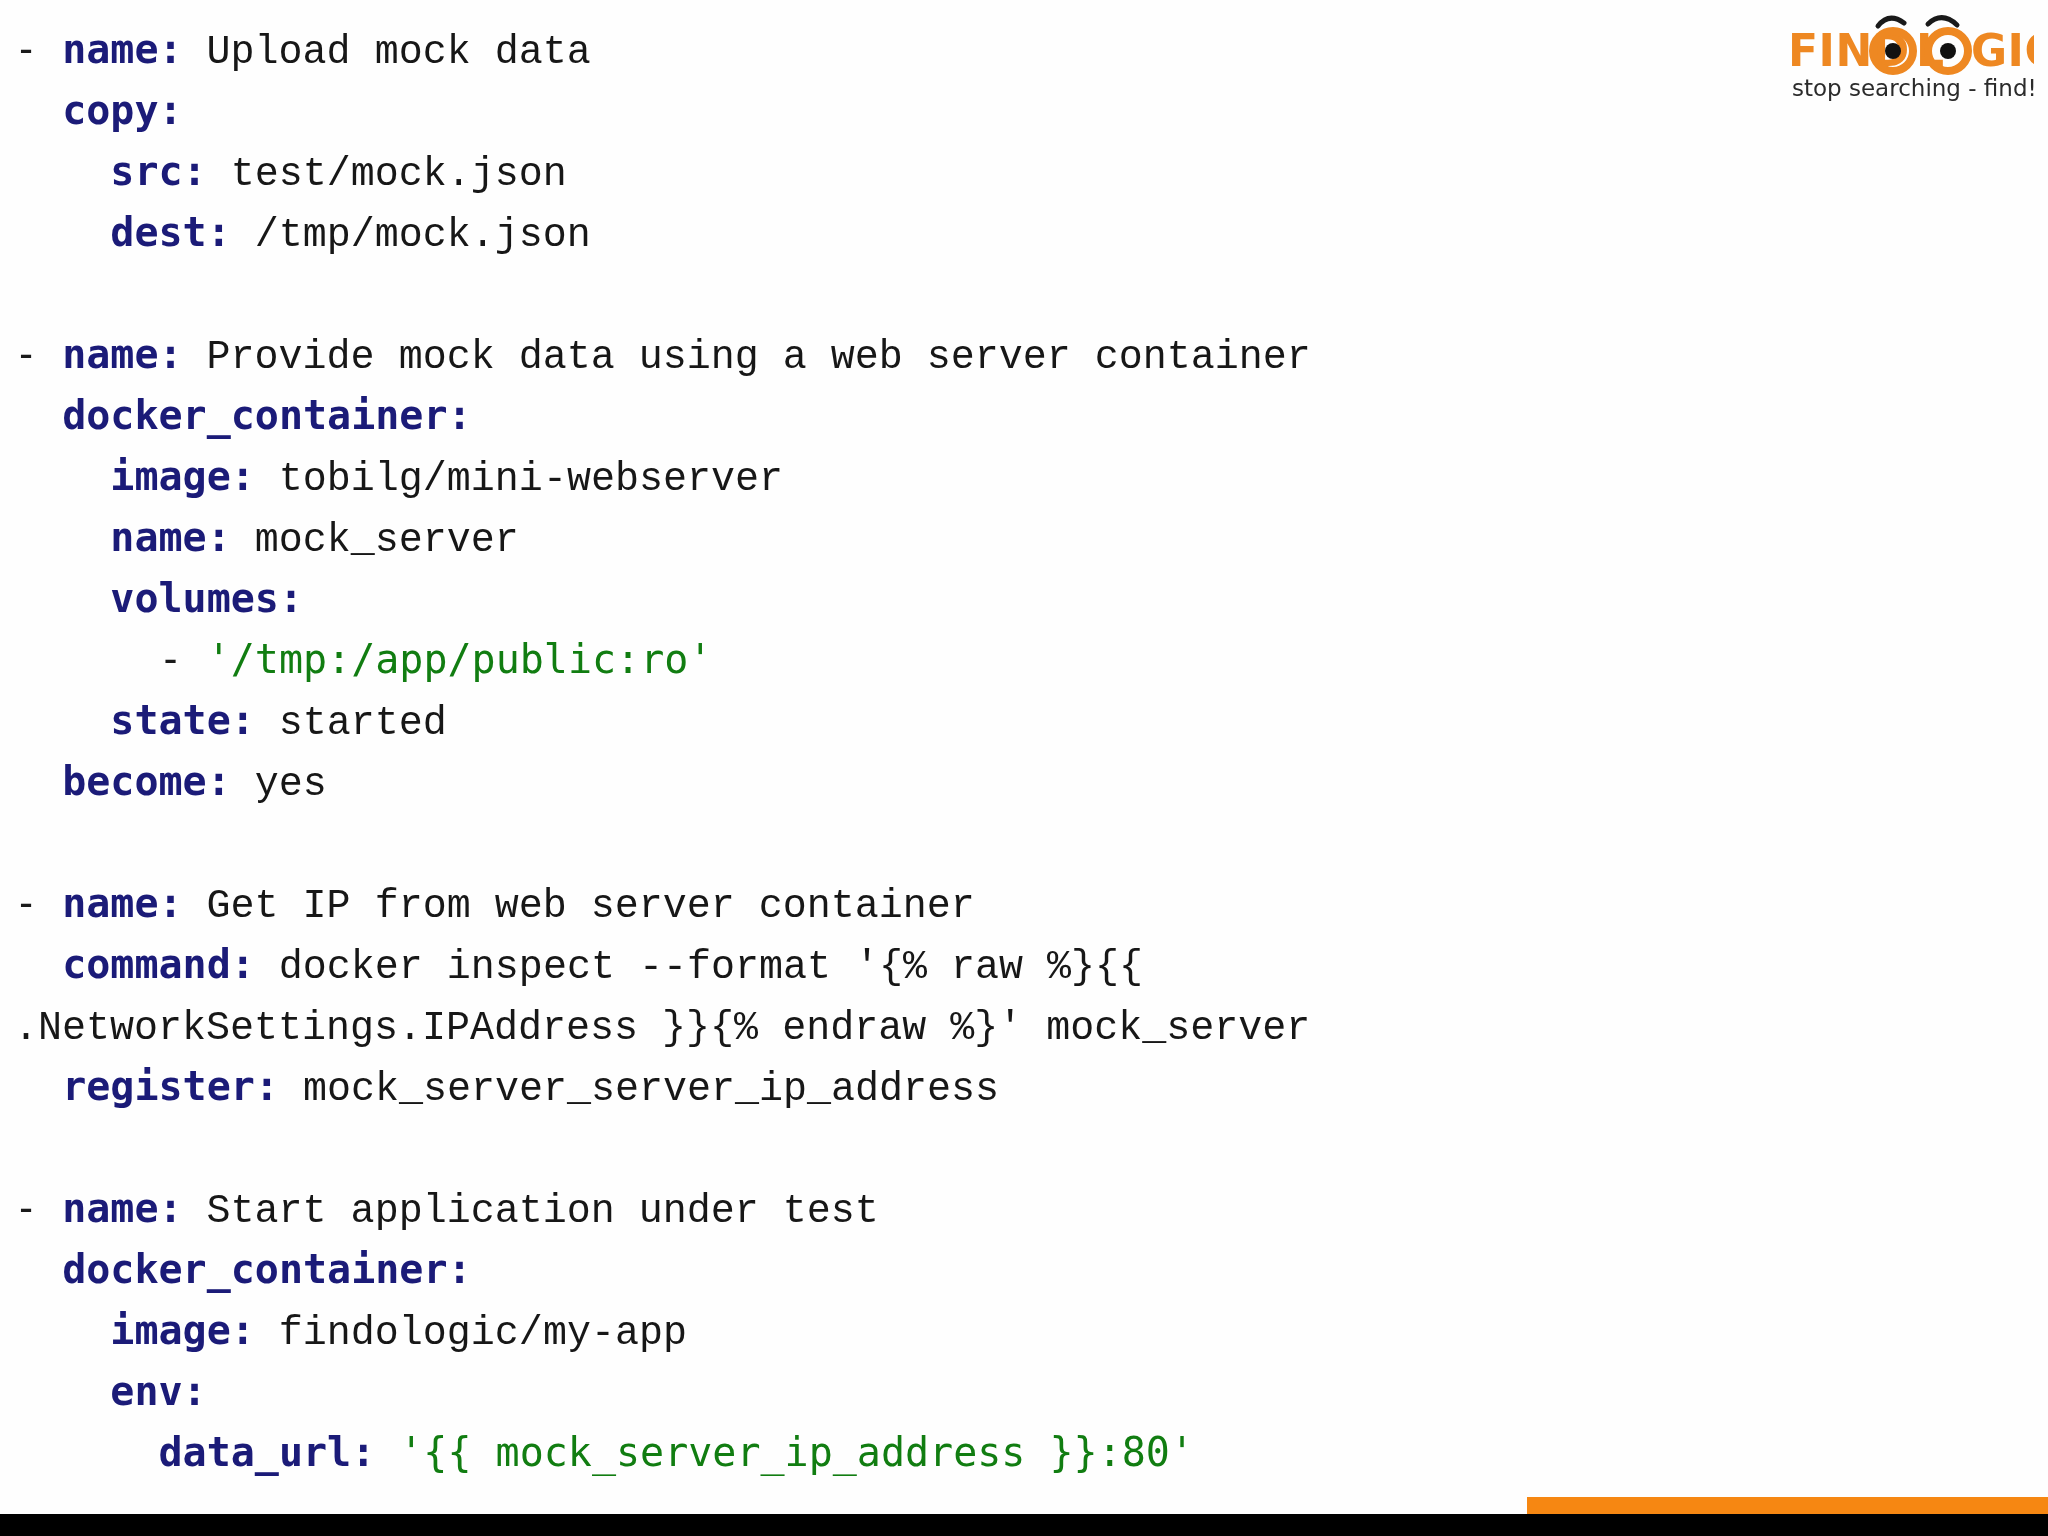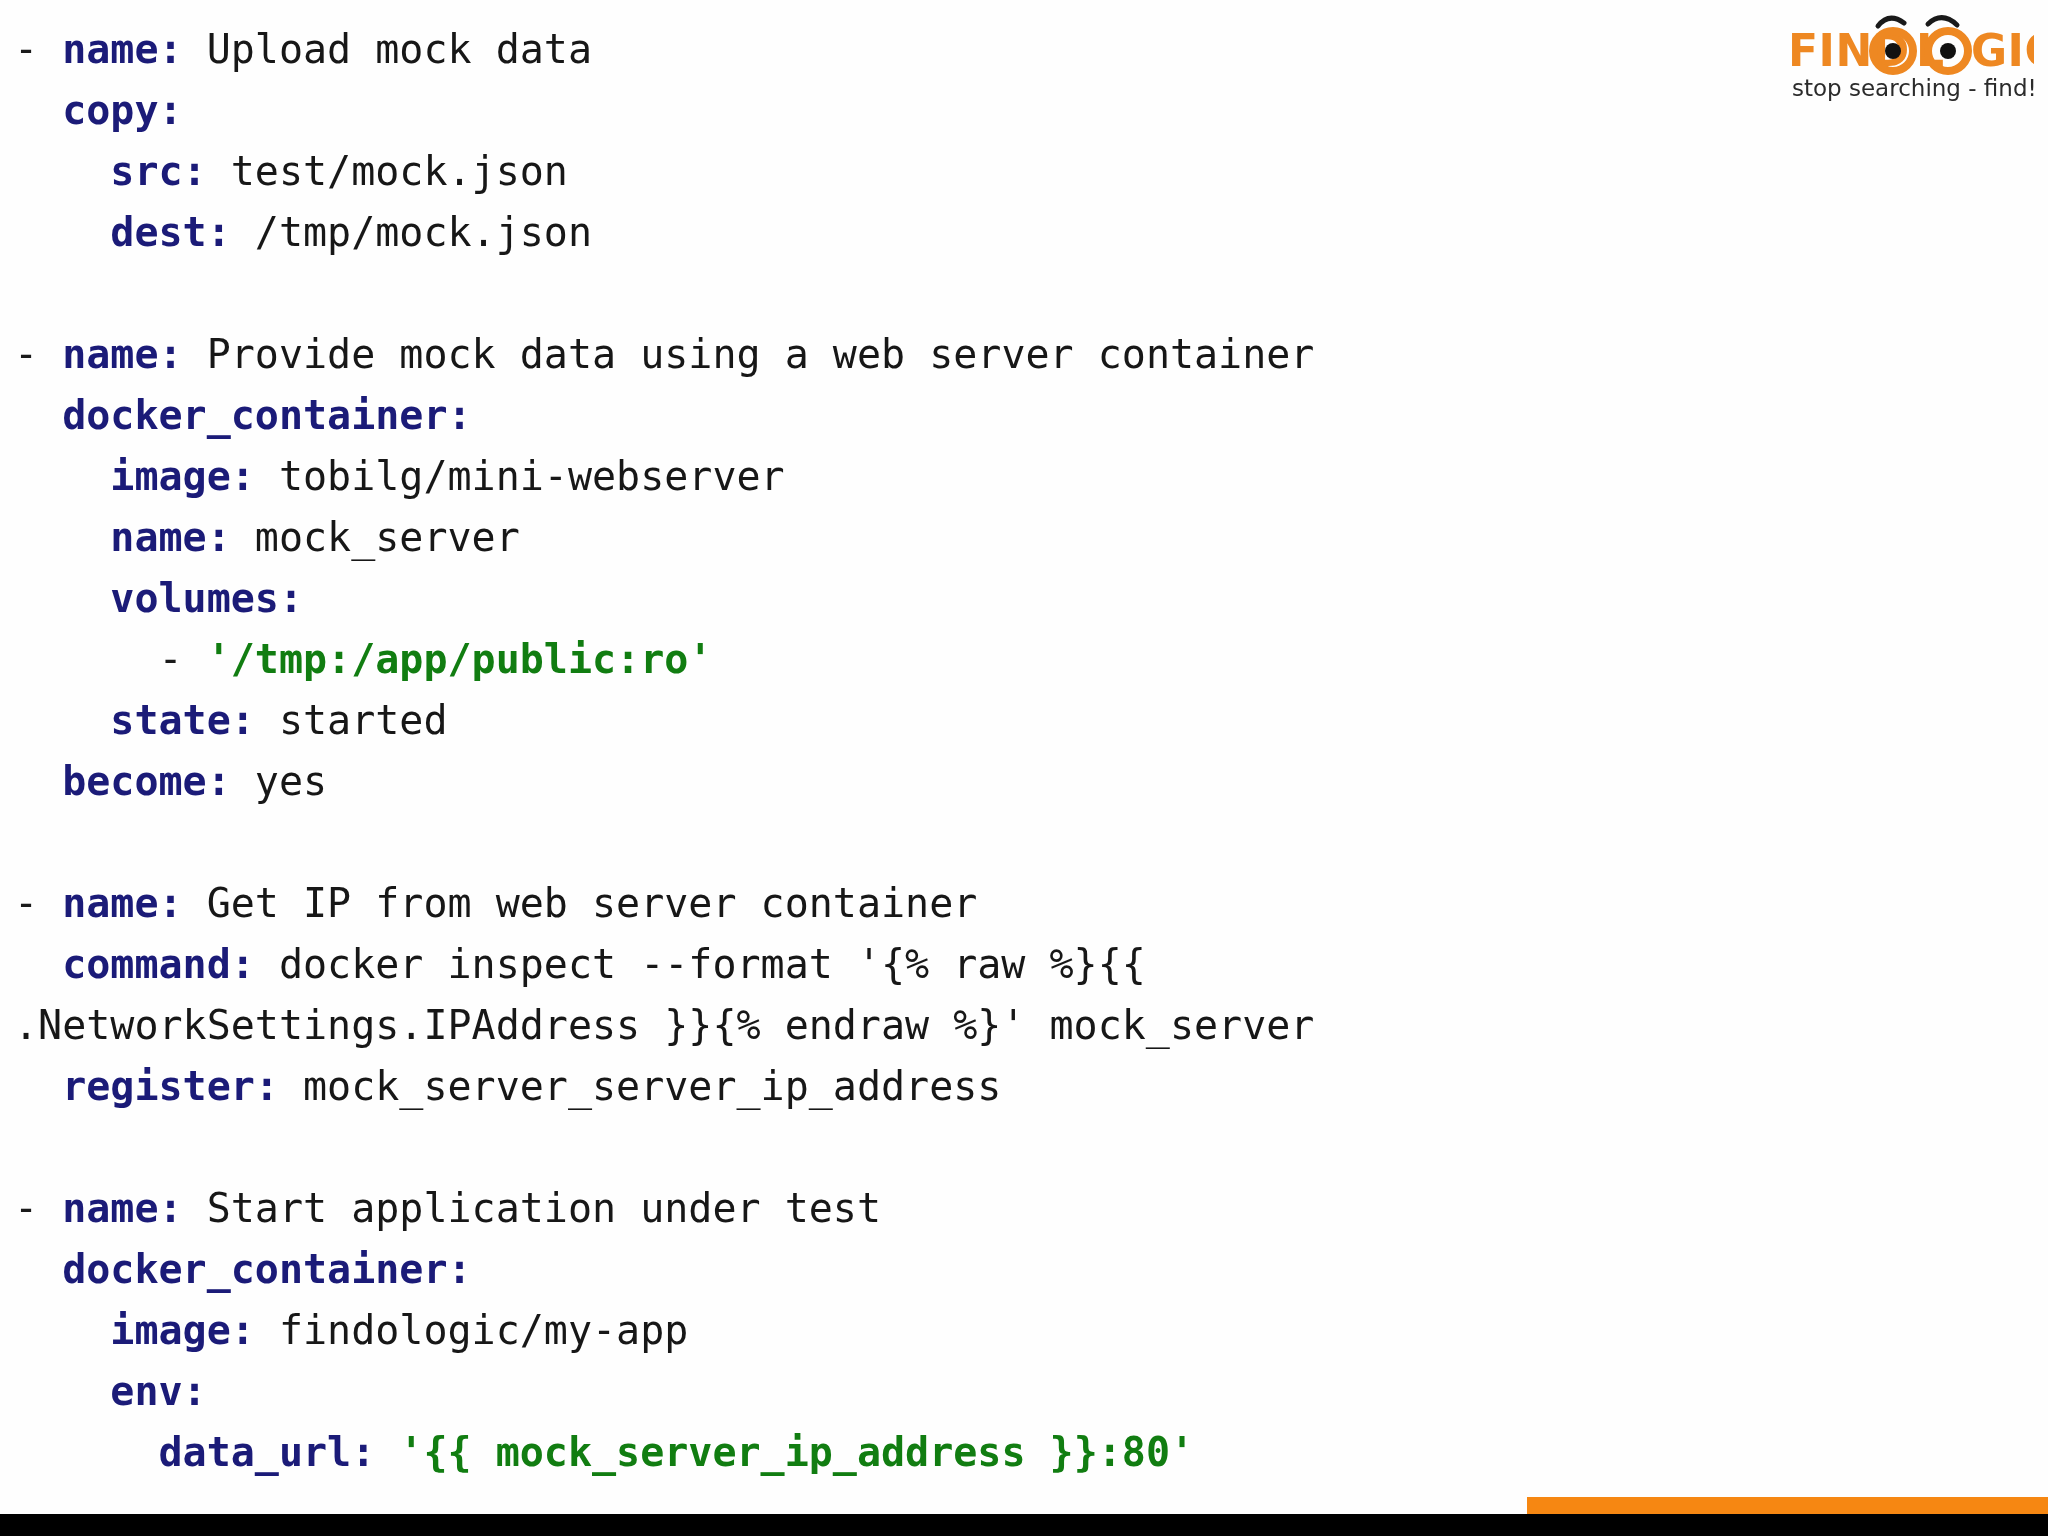--- a/index.html
+++ b/index.html
@@ -50,24 +50,25 @@
     color: #1a1a1a;
   }
   .line.blank { color: transparent; }
   .k {                       
     color: #1b1b78;
     font-weight: bold;
     text-align: right;
   }
   .v {                       
     color: #171717;
+    font-family: Liberation Mono, monospace;
   }
   .s {                       
     color: #117d11;
-    font-weight: bold;
+    font-weight: normal;
   }
   .d {                       
     color: #1a1a1a;
   }
 
   
   #orange-bar {
     position: absolute;
     left: 1527px;
     top: 1497px;

